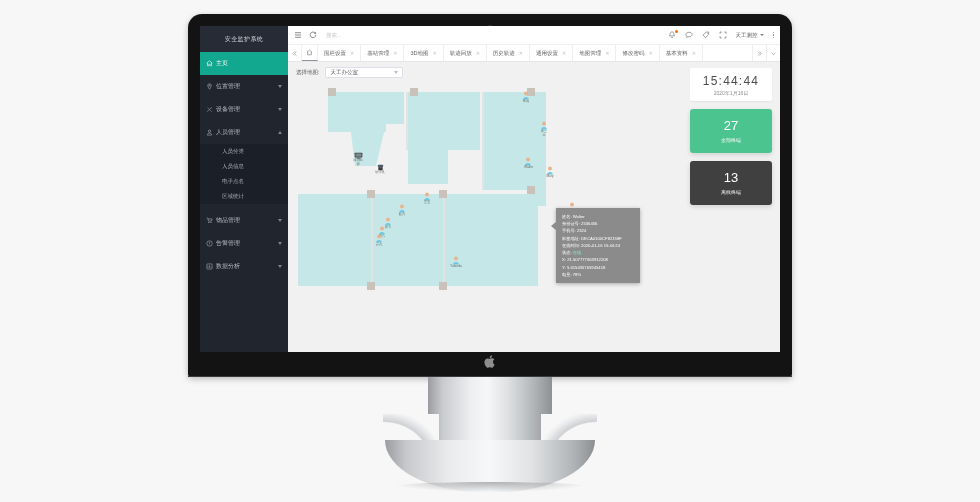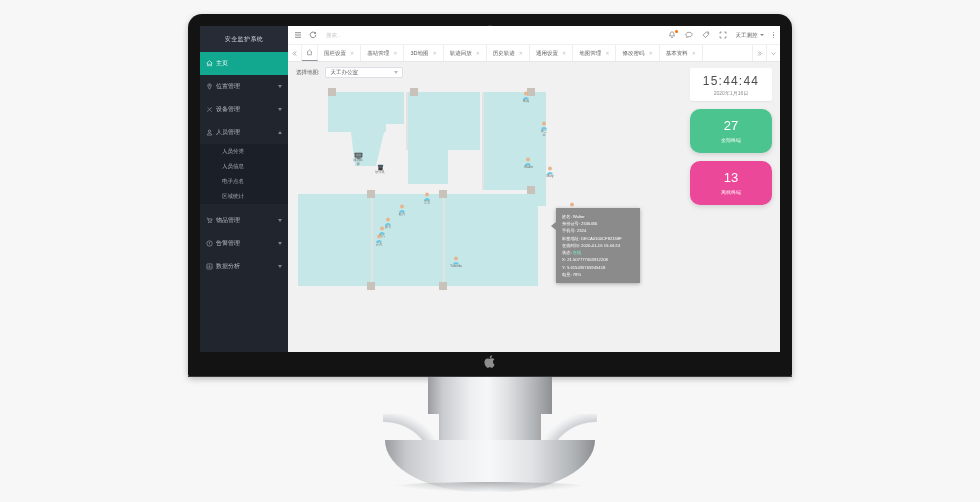--- a/index.html
+++ b/index.html
@@ -201,21 +201,21 @@
     width: 96px; flex-shrink: 0; padding: 6px 8px 0 6px;
     display: flex; flex-direction: column; gap: 8px; background: #f1f1f1;
   }
   .clock-card {
     background: #ffffff; border-radius: 2px; padding: 6px 0 5px;
     text-align: center; box-shadow: 0 1px 2px rgba(0,0,0,.06);
   }
   .clock-time { font-size: 12px; color: #4d4d4d; letter-spacing: 1.2px; font-weight: 300; }
   .clock-date { font-size: 5px; color: #8c8c8c; margin-top: 2px; }
   .stat-card {
-    border-radius: 10px; height: 44px; color: #ffffff; text-align: center;
+    border-radius: 3px; height: 44px; color: #ffffff; text-align: center;
     display: flex; flex-direction: column; align-items: center; justify-content: center;
     box-shadow: 0 2px 5px rgba(0,0,0,.13);
   }
   .stat-num { font-size: 13px; font-weight: 400; line-height: 1.1; }
   .stat-lbl { font-size: 5px; margin-top: 3px; opacity: .95; }
 </style>
 </head>
 <body>
 
 <div id="stage">
@@ -579,21 +579,21 @@
 
           <aside class="stats">
             <div class="clock-card">
               <div class="clock-time">15:44:44</div>
               <div class="clock-date">2020年1月16日</div>
             </div>
             <div class="stat-card" style="background:#4cc48f">
               <div class="stat-num">27</div>
               <div class="stat-lbl">全部终端</div>
             </div>
-            <div class="stat-card" style="background:#ec4899">
+            <div class="stat-card" style="background:#404040">
               <div class="stat-num">13</div>
               <div class="stat-lbl">离线终端</div>
             </div>
           </aside>
 
         </div>
       </div>
     </div>
   </div>
 

